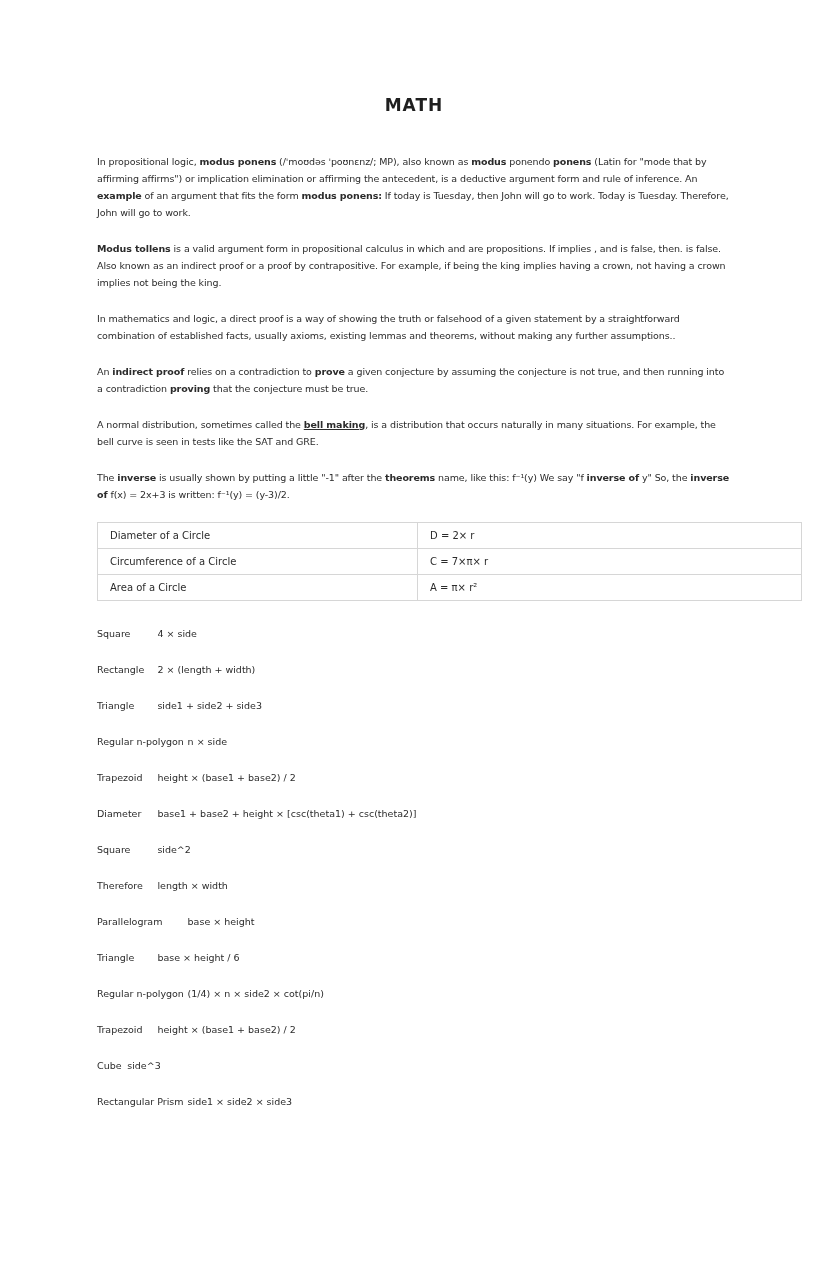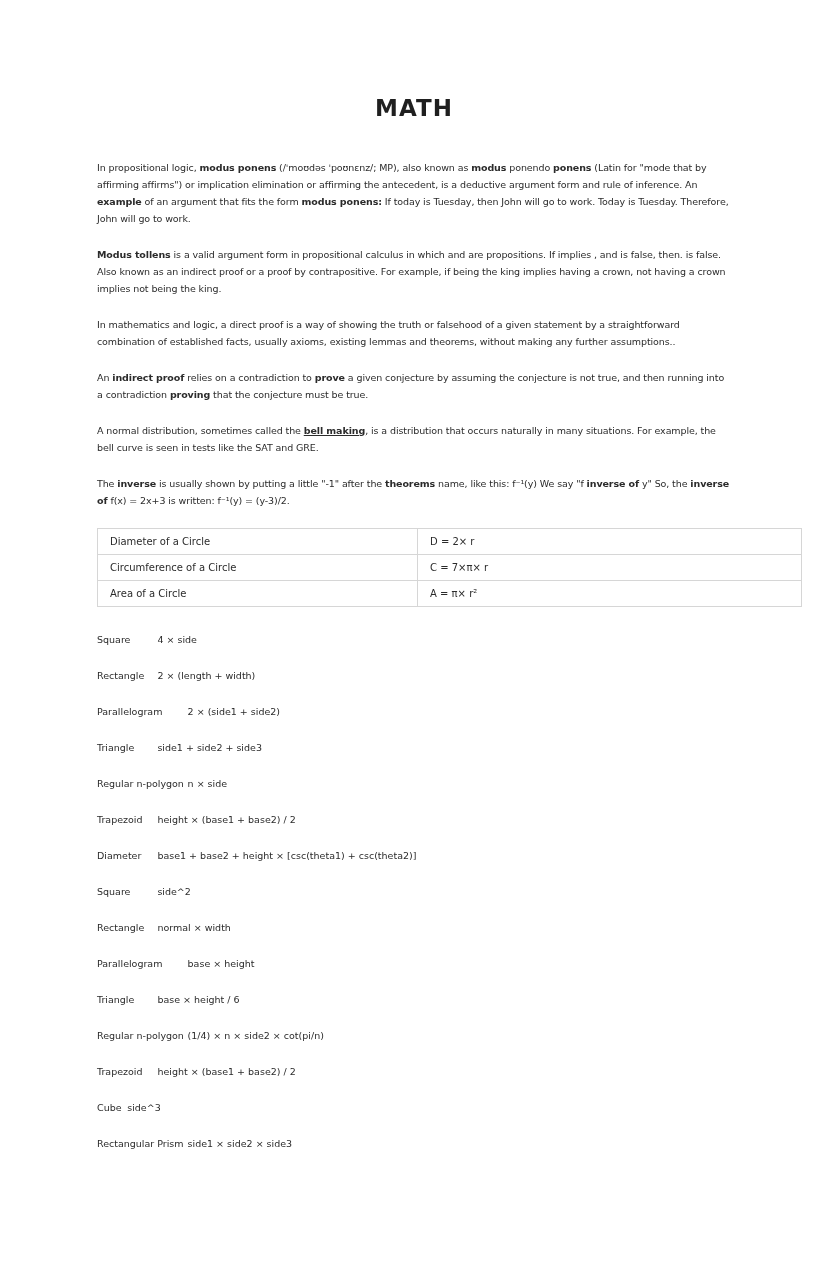--- a/index.html
+++ b/index.html
@@ -16,21 +16,21 @@
   }
   .page {
     width: 828px;
     min-height: 1266px;
     padding-top: 95px;
     background: #ffffff;
   }
   .title {
     margin: 0 0 38px 0;
     text-align: center;
-    font-size: 23px;
+    font-size: 17px;
     font-weight: bold;
     letter-spacing: 1px;
     color: #1f1f1f;
   }
   .content {
     margin-left: 97px;
   }
   .para {
     width: 634px;
     margin: 0 0 19px 0;
@@ -97,27 +97,26 @@
         <tr>
           <td class="c1">Area of a Circle</td>
           <td class="c2">A = π× r²</td>
         </tr>
       </tbody>
     </table>
 
     <div class="flist">
       <div class="fitem">Square	4 × side</div>
       <div class="fitem">Rectangle	2 × (length + width)</div>
-      <div class="fitem">Parallelogram	2 × (side1 + side2)</div>
       <div class="fitem">Triangle	side1 + side2 + side3</div>
       <div class="fitem">Regular n-polygon	n × side</div>
       <div class="fitem">Trapezoid	height × (base1 + base2) / 2</div>
       <div class="fitem">Diameter	base1 + base2 + height × [csc(theta1) + csc(theta2)]</div>
       <div class="fitem">Square	side^2</div>
-      <div class="fitem">Rectangle	normal × width</div>
+      <div class="fitem">Therefore	length × width</div>
       <div class="fitem">Parallelogram	base × height</div>
       <div class="fitem">Triangle	base × height / 6</div>
       <div class="fitem">Regular n-polygon	(1/4) × n × side2 × cot(pi/n)</div>
       <div class="fitem">Trapezoid	height × (base1 + base2) / 2</div>
       <div class="fitem">Cube	side^3</div>
       <div class="fitem">Rectangular Prism	side1 × side2 × side3</div>
     </div>
 
   </div>
 </div>

